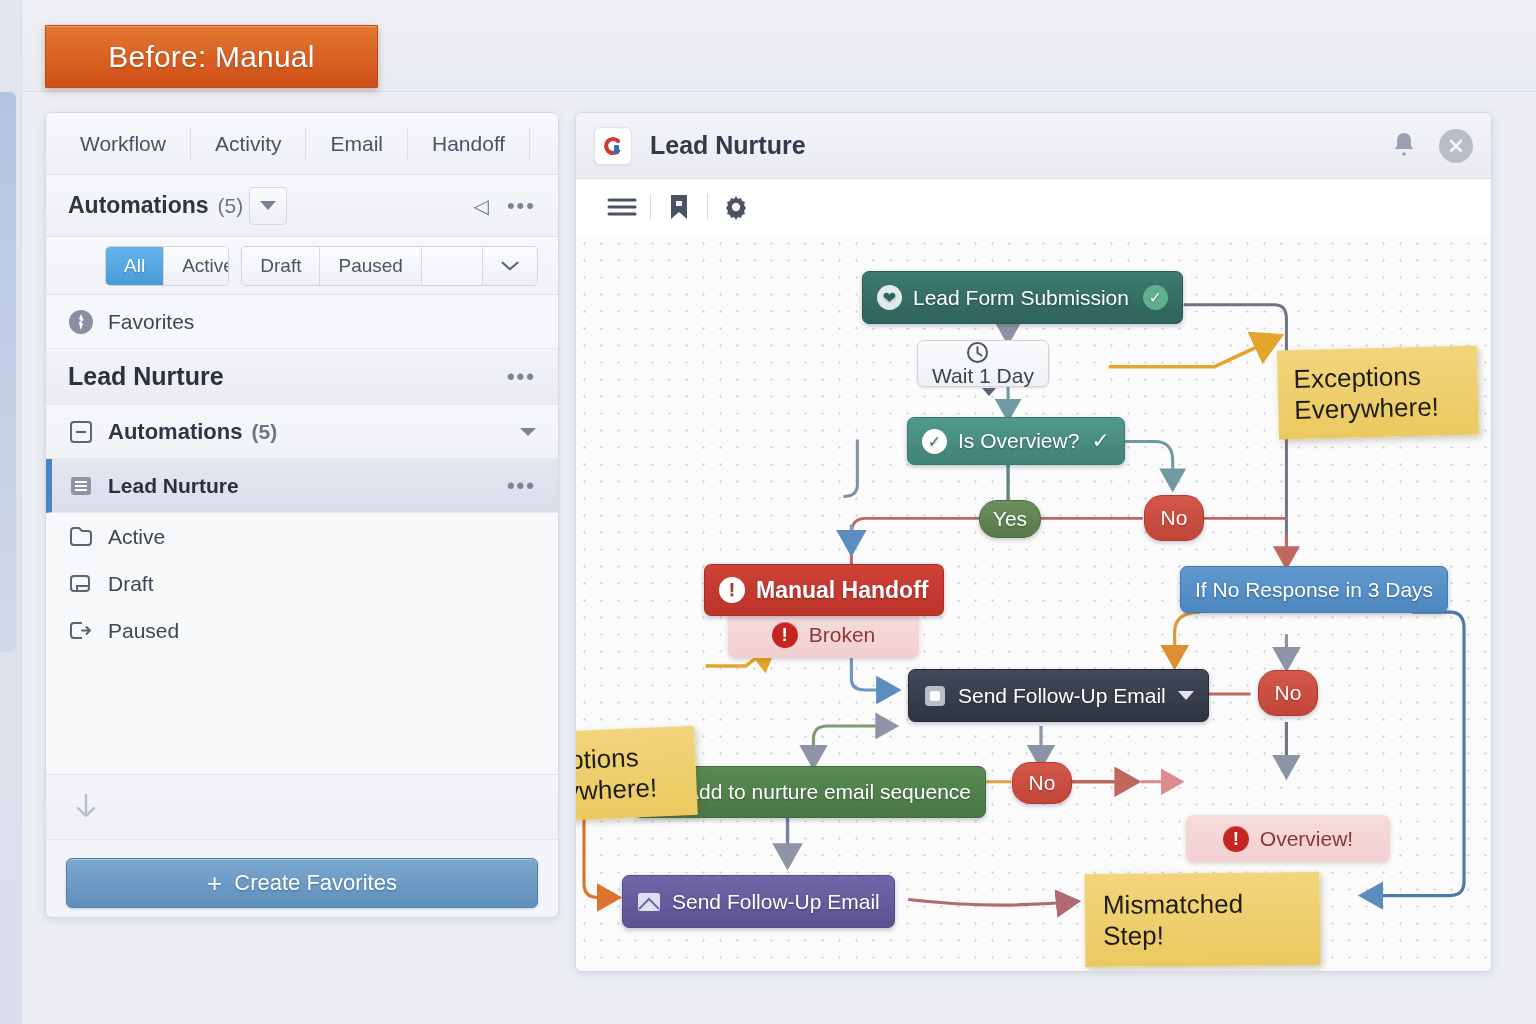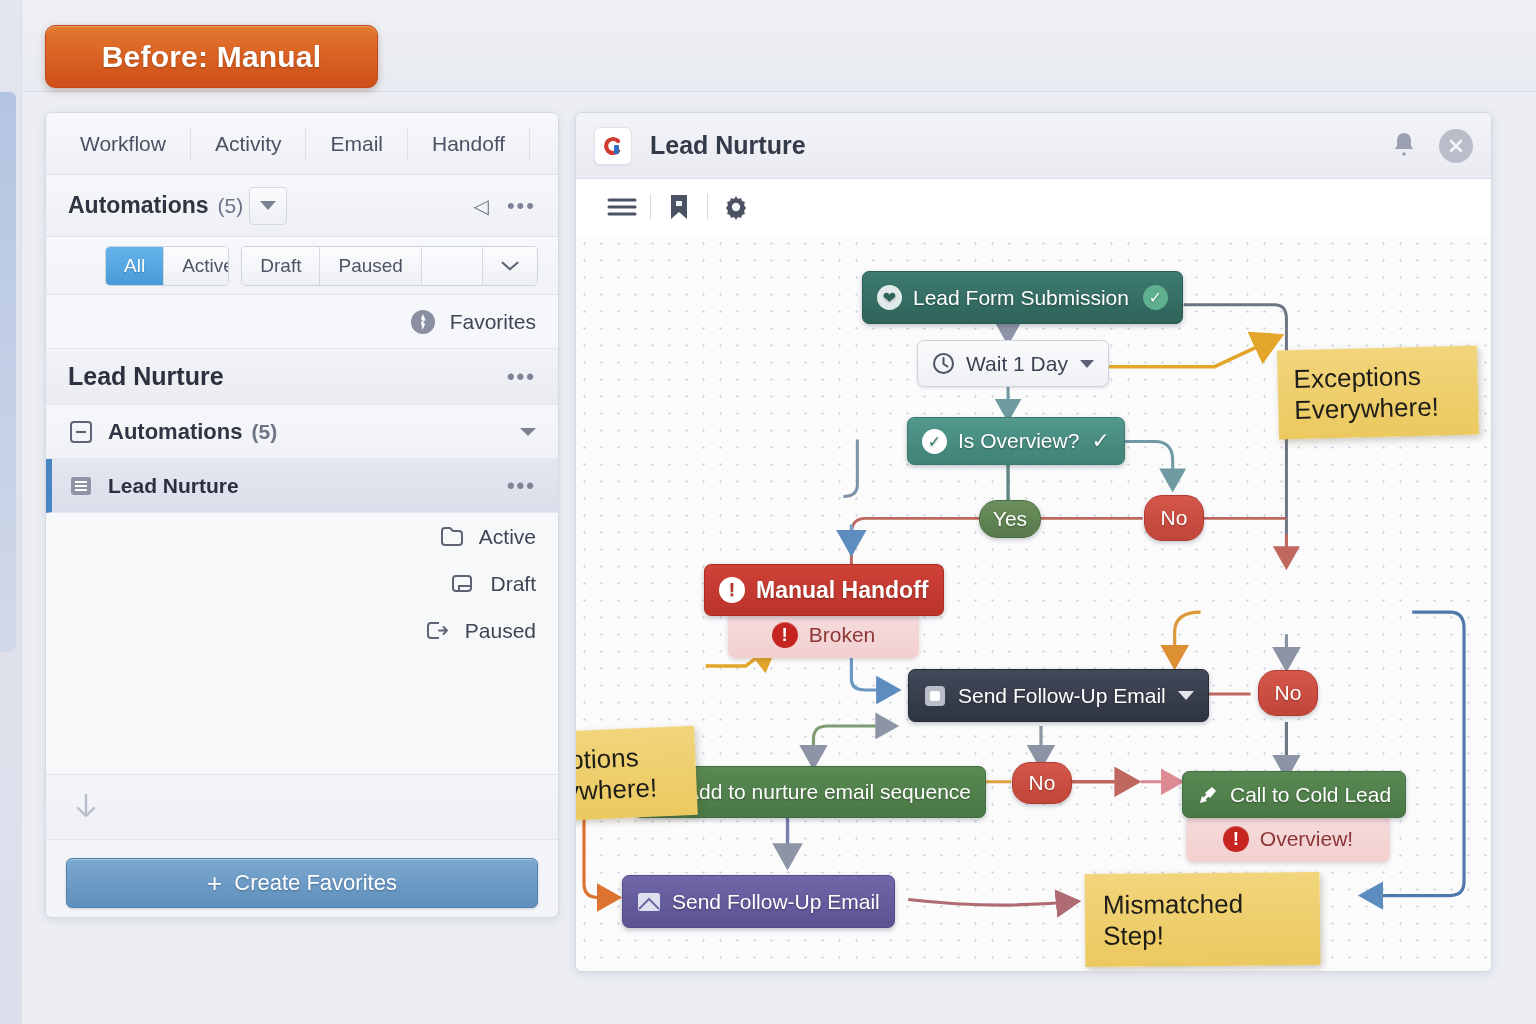--- a/index.html
+++ b/index.html
@@ -33,25 +33,25 @@
   }
   #bg-top-band {
     position: absolute; left: 0; top: 0; width: 1536px; height: 91px;
     background: linear-gradient(180deg,#eef0f5,#e9ebf2);
   }
 
   
   #before-badge {
     position: absolute; left: 45px; top: 25px;
     width: 333px; height: 63px;
-    border-radius: 10px;
+    border-radius: 1px;
     background: linear-gradient(180deg,#e2792f 0%, #d95f22 55%, #cc5018 100%);
     box-shadow: 0 3px 7px rgba(90,45,15,.30), inset 0 1px 0 rgba(255,255,255,.28);
     display: flex; align-items: center; justify-content: center;
-    color: #fff; font-size: 30px; font-weight: bold;
+    color: #fff; font-size: 30px; font-weight: normal;
     letter-spacing: .2px;
     text-shadow: 0 1px 2px rgba(110,50,15,.55);
     border: 1px solid #bf4a15;
   }
 
   
   #sidebar {
     position: absolute; left: 45px; top: 112px;
     width: 514px; height: 806px;
     background: #f4f5f8;
@@ -108,21 +108,20 @@
   }
   .seg-btn:last-child { border-right: none; }
   .seg2 { margin-left: 12px; }
   .seg-blank { width: 118px; background: linear-gradient(180deg,#fbfcfe,#f2f4f8); }
   .seg-caret { width: 54px; display:flex; align-items:center; justify-content:center; }
 
   .sb-row {
     height: 54px; display: flex; align-items: center; padding: 0 22px;
     border-bottom: 1px solid #e6e8ef; font-size: 21px; color: #3e4554;
     background: #f6f7fa;
-    justify-content: flex-end;
   }
   .sb-row.lead-title {
     height: 56px; font-size: 25px; font-weight: bold; color:#2c3140;
     background: linear-gradient(180deg,#f2f3f7,#eaecf2);
   }
   .sb-row.group {
     background: linear-gradient(180deg,#f6f7fa,#f1f2f6);
     font-size: 22px; font-weight: bold; color:#2f3542;
   }
   .sb-row.selected {
@@ -526,21 +525,21 @@
     <div class="node n-teal" style="left:286px; top:36px; height:53px;">
       <span class="nico">
         <span class="circ-chk" style="background:rgba(255,255,255,.85);color:#2e6359;">❤</span>
       </span>
       <span>Lead Form Submission</span>
       <span class="nico" style="margin-left:14px;margin-right:0;">
         <span class="circ-chk circ-chk-g">✓</span>
       </span>
     </div>
 
-    <div class="node n-grey" style="left:341px; top:105px; height:47px;">
+    <div class="node n-grey" style="left:341px; top:105px; height:47px;flex-direction:column;">
       <span class="nico">
         <svg width="23" height="23" viewBox="0 0 23 23">
             <circle cx="11.5" cy="11.5" r="9.5" fill="none" stroke="#4d5464" stroke-width="2"></circle>
             <path d="M11.5 6 v6 l4 2.5" fill="none" stroke="#4d5464" stroke-width="2" stroke-linecap="round"></path>
           </svg>
       </span>
       <span>Wait 1 Day</span>
       <span class="ndrop">
         <i style="display:block;width:0;height:0;border-left:7px solid transparent;border-right:7px solid transparent;border-top:8px solid #5b6274;"></i>
       </span>
@@ -559,20 +558,23 @@
         <span class="excl" style="background:#fff;color:#bb3329;">!</span>
       </span>
       <span>Manual Handoff</span>
     </div>
 
     <div class="errbadge" style="left:152px; top:376px; height:47px; width:191px; justify-content:center;">
       <span class="ex excl">!</span>
       <span>Broken</span>
     </div>
 
+    <div class="node n-blue" style="left:604px; top:331px; height:47px;">
+      <span>If No Response in 3 Days</span>
+    </div>
 
     <div class="node n-dark" style="left:332px; top:434px; height:53px;">
       <span class="nico">
         <svg width="24" height="24" viewBox="0 0 24 24">
             <rect x="2" y="2" width="20" height="20" rx="4" fill="#b9bec9"></rect>
             <rect x="7" y="7" width="10" height="10" rx="2" fill="#fff"></rect>
           </svg>
       </span>
       <span>Send Follow-Up Email</span>
       <span class="ndrop">
@@ -580,28 +582,20 @@
       </span>
     </div>
 
     <div class="node n-green" style="left:58px; top:531px; height:52px;">
       <span class="nico">
         <span class="circ-chk" style="background:#fff;color:#4a7845;">✓</span>
       </span>
       <span>Add to nurture email sequence</span>
     </div>
 
-    <div class="node n-green" style="left:606px; top:536px; height:47px;">
-      <span class="nico">
-        <svg width="22" height="22" viewBox="0 0 22 22">
-            <path d="M15 3 L8 9 l1.5 1.5 -3 3 L5 12 l-2 7 7 -2 -1.5 -1.5 3 -3 1.5 1.5 6 -7 z" fill="#fff"></path>
-          </svg>
-      </span>
-      <span>Call to Cold Lead</span>
-    </div>
 
     <div class="errbadge" style="left:610px; top:580px; height:47px; width:204px; justify-content:center;">
       <span class="ex excl">!</span>
       <span>Overview!</span>
     </div>
 
     <div class="node n-purple" style="left:46px; top:640px; height:53px;">
       <span class="nico">
         <svg width="24" height="20" viewBox="0 0 24 20">
             <rect x="1" y="1" width="22" height="18" rx="2.5" fill="#dfe0ee"></rect>

